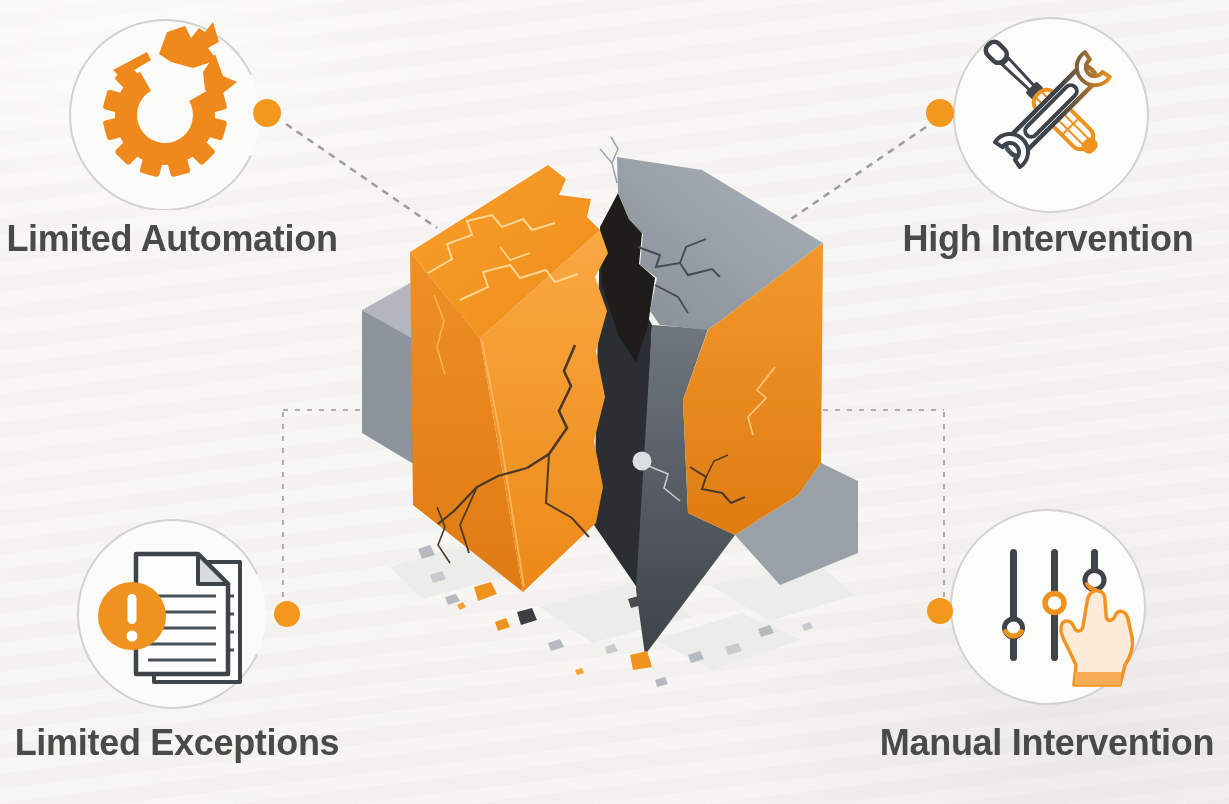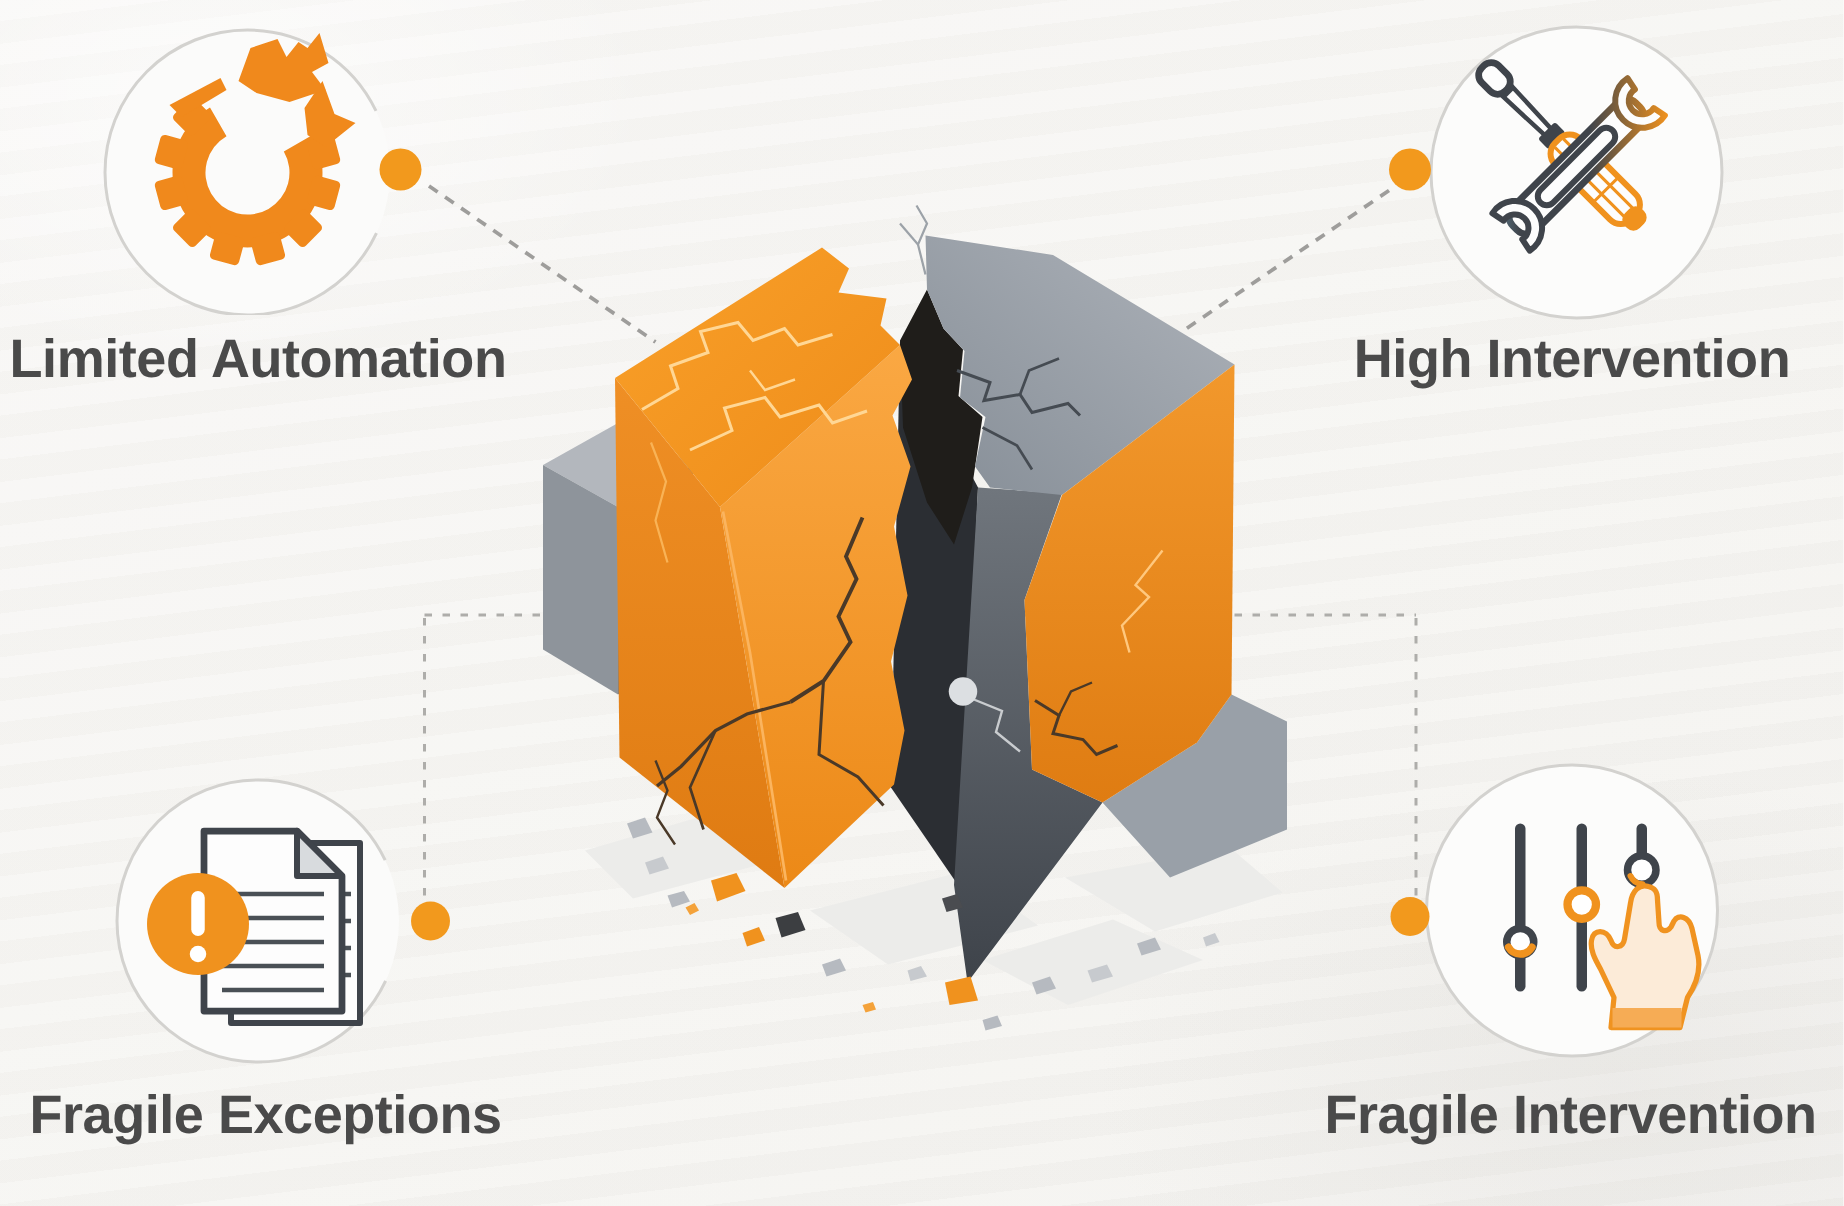--- a/index.html
+++ b/index.html
@@ -256,14 +256,14 @@
     <polygon points="375,512 388,508 392,516 378,520" fill="#c7cace"></polygon>
     <polygon points="408,494 420,490 424,498 411,502" fill="#b6bac0"></polygon>
     <polygon points="452,490 460,487 463,493 454,496" fill="#c7cace"></polygon>
     <polygon points="305,545 315,542 318,549 307,552" fill="#b6bac0"></polygon>
     <polygon points="225,535 232,533 234,538 227,540" fill="#f4a23a"></polygon>
   </g>
 </svg>
 
 <div class="feature-label" style="left:172px;top:221px">Limited Automation</div>
 <div class="feature-label" style="left:1048px;top:221px">High Intervention</div>
-<div class="feature-label" style="left:177px;top:725px">Fragile Exceptions</div>
-<div class="feature-label" style="left:1047px;top:725px">Fragile Intervention</div>
+<div class="feature-label" style="left:177px;top:725px">Limited Exceptions</div>
+<div class="feature-label" style="left:1047px;top:725px">Manual Intervention</div>
 
 </body></html>

